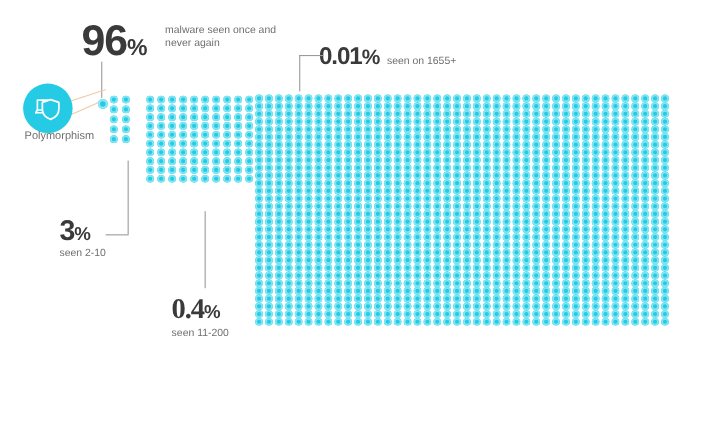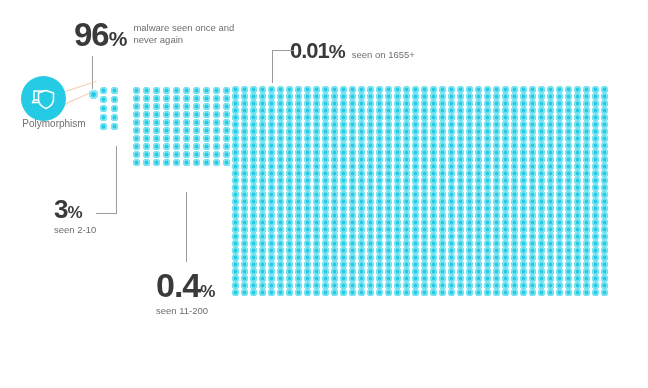--- a/index.html
+++ b/index.html
@@ -35,40 +35,40 @@
   }
   .subtext{
     color:#6e6e6e;
     line-height:1.25;
     display:inline-block;
     vertical-align:baseline;
   }
 
   
   #c96{left:74px;top:18px;}
-  #c96 .pct{font-size:33px;}
+  #c96 .pct{font-size:39px;}
   #c96 .pctsym{font-size:21px;}
-  #c96 .subtext{font-size:9.5px;white-space:normal;width:118px;margin-left:6px;
+  #c96 .subtext{font-size:9.5px;white-space:normal;width:118px;margin-left:16px;
                 vertical-align:top;padding-top:4px;}
 
   
   #c001{left:290px;top:40px;}
   #c001 .pct{font-size:22px;}
   #c001 .pctsym{font-size:19px;}
   #c001 .subtext{font-size:9.5px;margin-left:6px;padding-bottom:3px;}
 
   
   #c3{left:54px;top:196px;}
   #c3 .pct{font-size:26px;}
   #c3 .pctsym{font-size:17px;}
   #c3 .sub2{display:block;font-size:9.5px;color:#6e6e6e;margin-top:2px;}
 
   
   #c04{left:156px;top:268px;}
-  #c04 .pct{font-size:34px;}
+  #c04 .pct{font-size:26px;font-family:Liberation Serif, serif;}
   #c04 .pctsym{font-size:17px;}
   #c04 .sub2{display:block;font-size:9.5px;color:#6e6e6e;margin-top:3px;}
 
   
   #poly-circle{
     position:absolute;left:21px;top:76px;width:45px;height:45px;
     border-radius:50%;background:#25cbe4;
   }
   #poly-icon{position:absolute;left:0;top:0;width:45px;height:45px;}
   #poly-label{

